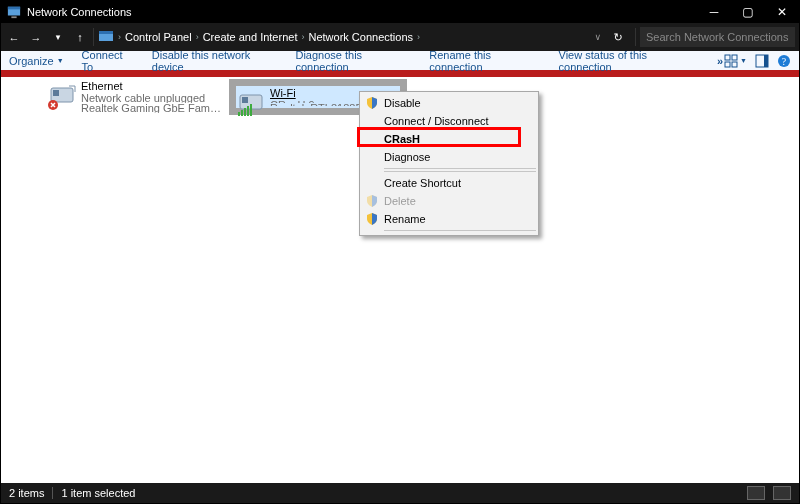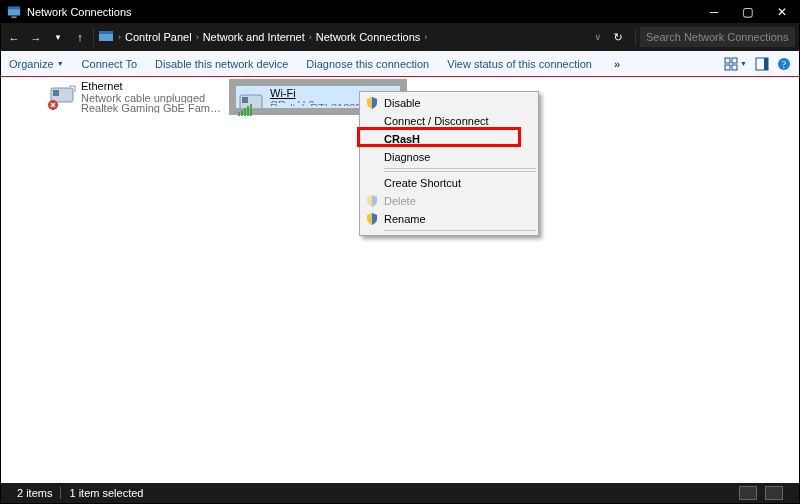--- a/index.html
+++ b/index.html
@@ -57,21 +57,21 @@
     height: 20px;
     width: 155px;
     padding: 2px 6px;
     display:flex;
     align-items:center;
   }
   .refresh { width:18px; text-align:center; color:#fff; margin-right:4px;}
   .vsep { width:1px; height:18px; background:#333; }
   .toolbar {
     background: #f4f8fe;
-    border-bottom: 1px solid #b91c1c;
+    border-bottom: 7px solid #b91c1c;
     height: 26px;
     display: flex;
     align-items: center;
     padding: 0 8px;
     color: #17528f;
     font-size: 11px;
   }
   .toolbar .item { margin-right: 18px; display:flex; align-items:center; gap:3px;}
   .toolbar .dd { font-size:7px; color:#17528f; }
   .toolbar .overflow { margin-left:4px; margin-right:auto; }
@@ -130,21 +130,21 @@
     border:3px solid #f00;
     left:356px; top:50px; width:164px; height:20px;
     pointer-events:none;
   }
   .statusbar {
     background:#1a1a1a;
     color:#fff;
     height:20px;
     display:flex;
     align-items:center;
-    padding:0 16px;
+    padding:0 8px;
     gap:8px;
     font-size:11px;
   }
   .statusbar .vsep2 { width:1px; height:12px; background:#555; }
   .statusbar .spacer { flex:1; }
   .statusbar .tile { width:18px; height:14px; background:#333; border:1px solid #666;}
 </style>
 </head>
 <body>
 
@@ -170,21 +170,21 @@
     <div class="navbtn">↑</div>
     <div class="vsep"></div>
     <svg class="cp-icon" viewBox="0 0 16 16">
         <rect x="1" y="2" width="14" height="10" fill="#5aa0dd"></rect>
         <rect x="1" y="2" width="14" height="3" fill="#2d6fb0"></rect>
       </svg>
     <div class="breadcrumb">
       <span class="sep">›</span>
       <span class="seg">Control Panel</span>
       <span class="sep">›</span>
-      <span class="seg">Network and Internet</span>
+      <span class="seg">Create and Internet</span>
       <span class="sep">›</span>
       <span class="seg">Network Connections</span>
       <span class="sep">›</span>
     </div>
     <div class="spacer"></div>
     <div style="font-size:9px;color:#999;margin-right:4px;">∨</div>
     <div class="refresh">↻</div>
     <div class="vsep"></div>
     <div class="searchbox">
       <span style="color:#888;">Search Network Connections</span>
@@ -192,20 +192,21 @@
   </div>
 
   <div class="toolbar">
     <div class="item">
         <span>Organize</span>
         <span class="dd">▼</span>
       </div>
     <div class="item">Connect To</div>
     <div class="item">Disable this network device</div>
     <div class="item">Diagnose this connection</div>
+    <div class="item">Rename this connection</div>
     <div class="item">View status of this connection</div>
     <div class="item more overflow">»</div>
     <div class="right">
       <div style="display:flex;align-items:center;gap:2px;">
         <svg class="glyph" viewBox="0 0 14 14">
             <rect x="1" y="1" width="5" height="5" fill="none" stroke="#17528f"></rect>
             <rect x="8" y="1" width="5" height="5" fill="none" stroke="#17528f"></rect>
             <rect x="1" y="8" width="5" height="5" fill="none" stroke="#17528f"></rect>
             <rect x="8" y="8" width="5" height="5" fill="none" stroke="#17528f"></rect>
           </svg>

